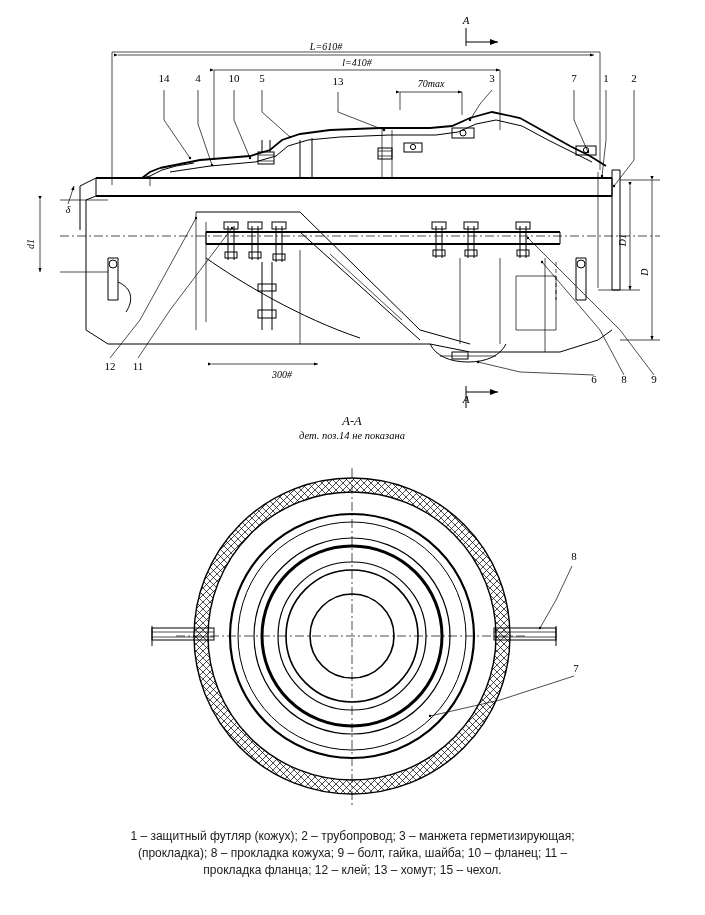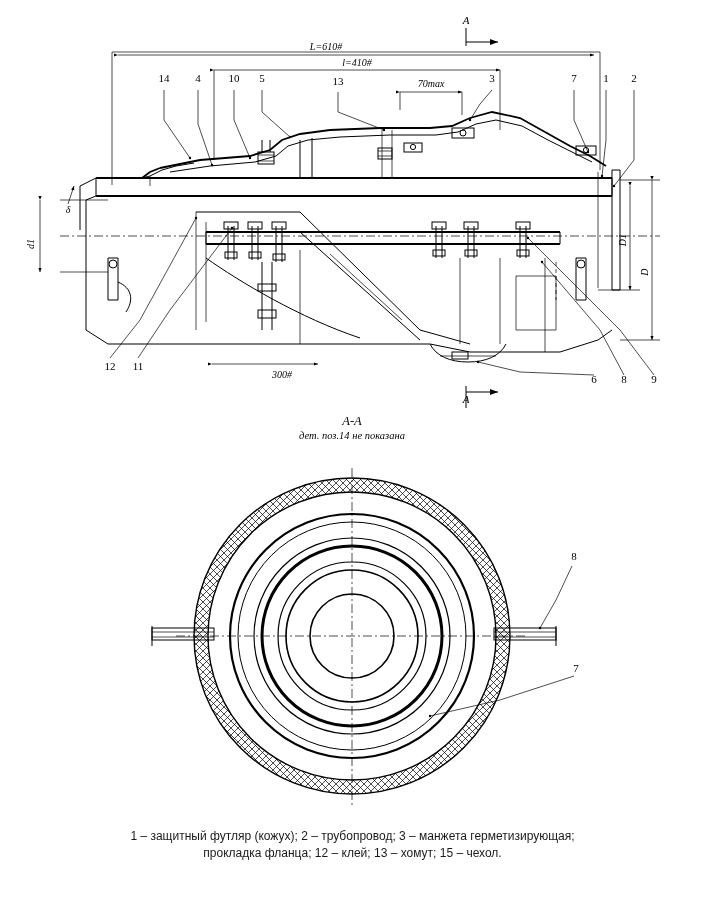--- a/index.html
+++ b/index.html
@@ -356,16 +356,17 @@
     <path class="lead" d="M572,566 L556,600 L540,628" marker-end="url(#dot)"></path>
     <text class="lbl" x="574" y="560" text-anchor="middle">8</text>
 
     <path class="lead" d="M574,676 L500,700 L430,716" marker-end="url(#dot)"></path>
     <text class="lbl" x="576" y="672" text-anchor="middle">7</text>
   </g>
 </svg>
 
 <div class="legend">
   <div>1 – защитный футляр (кожух); 2 – трубопровод; 3 – манжета герметизирующая;</div>
+  <div>(прокладка); 8 – прокладка кожуха; 9 – болт, гайка, шайба; 10 – фланец; 11 –</div>
   <div>прокладка фланца; 12 – клей; 13 – хомут; 15 – чехол.</div>
 </div>
 
 </div>
 
 </body></html>

